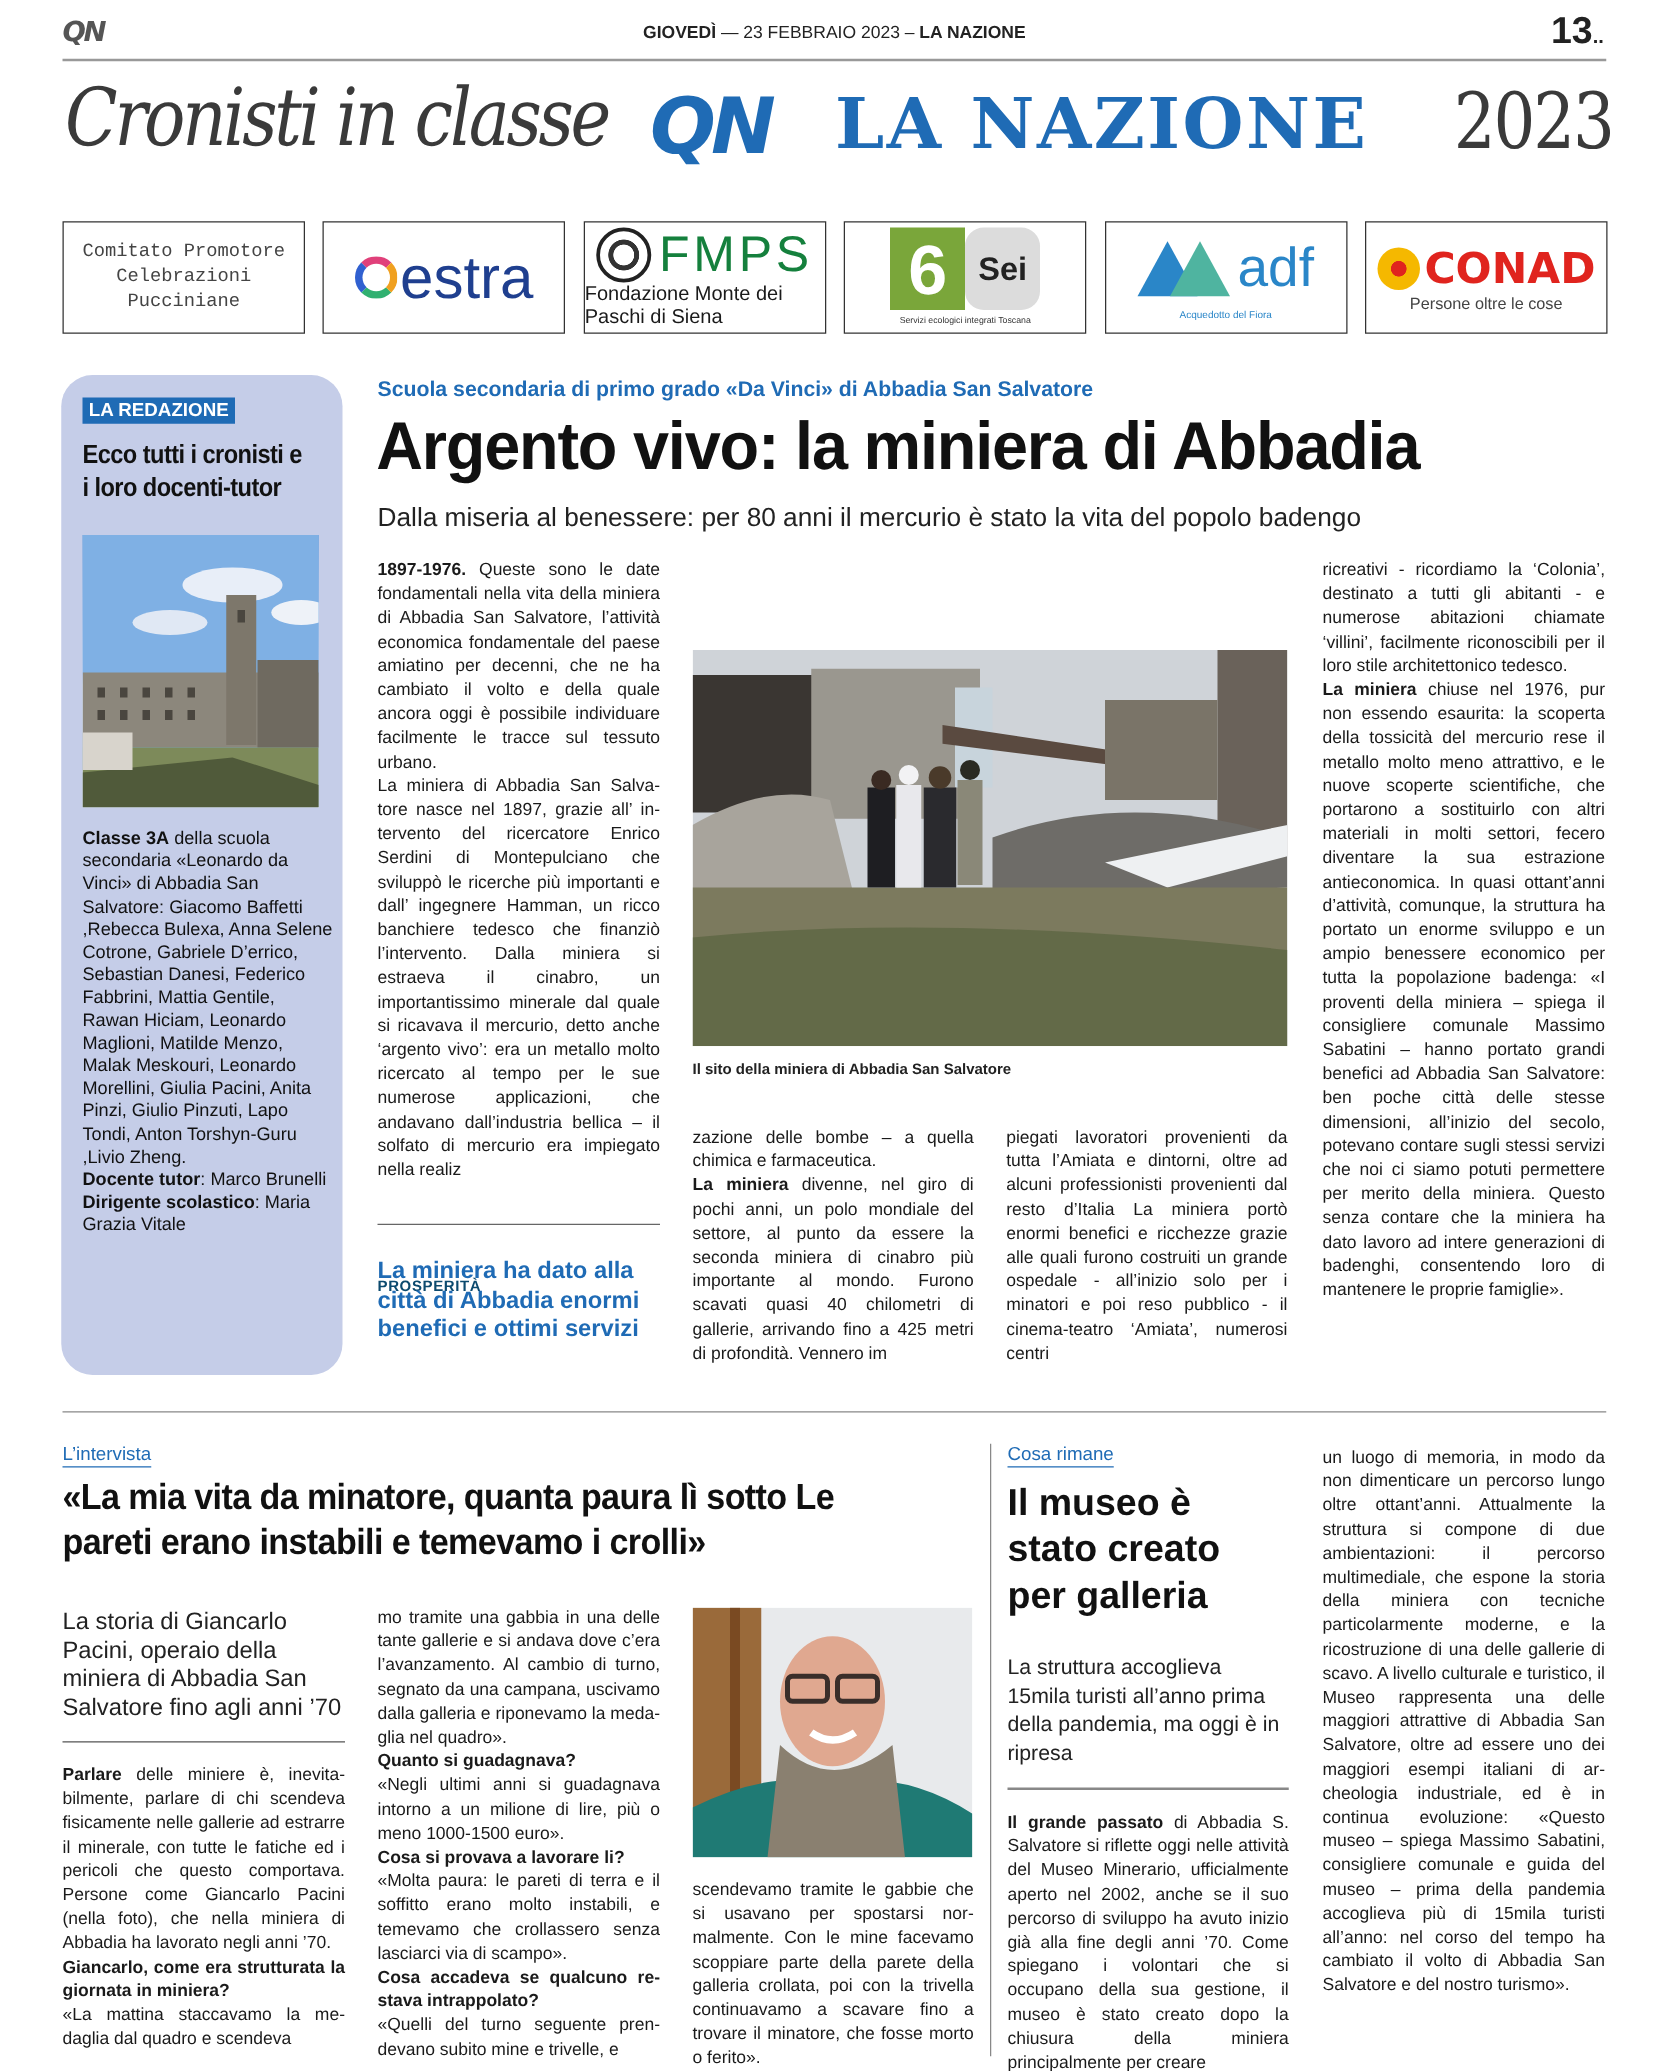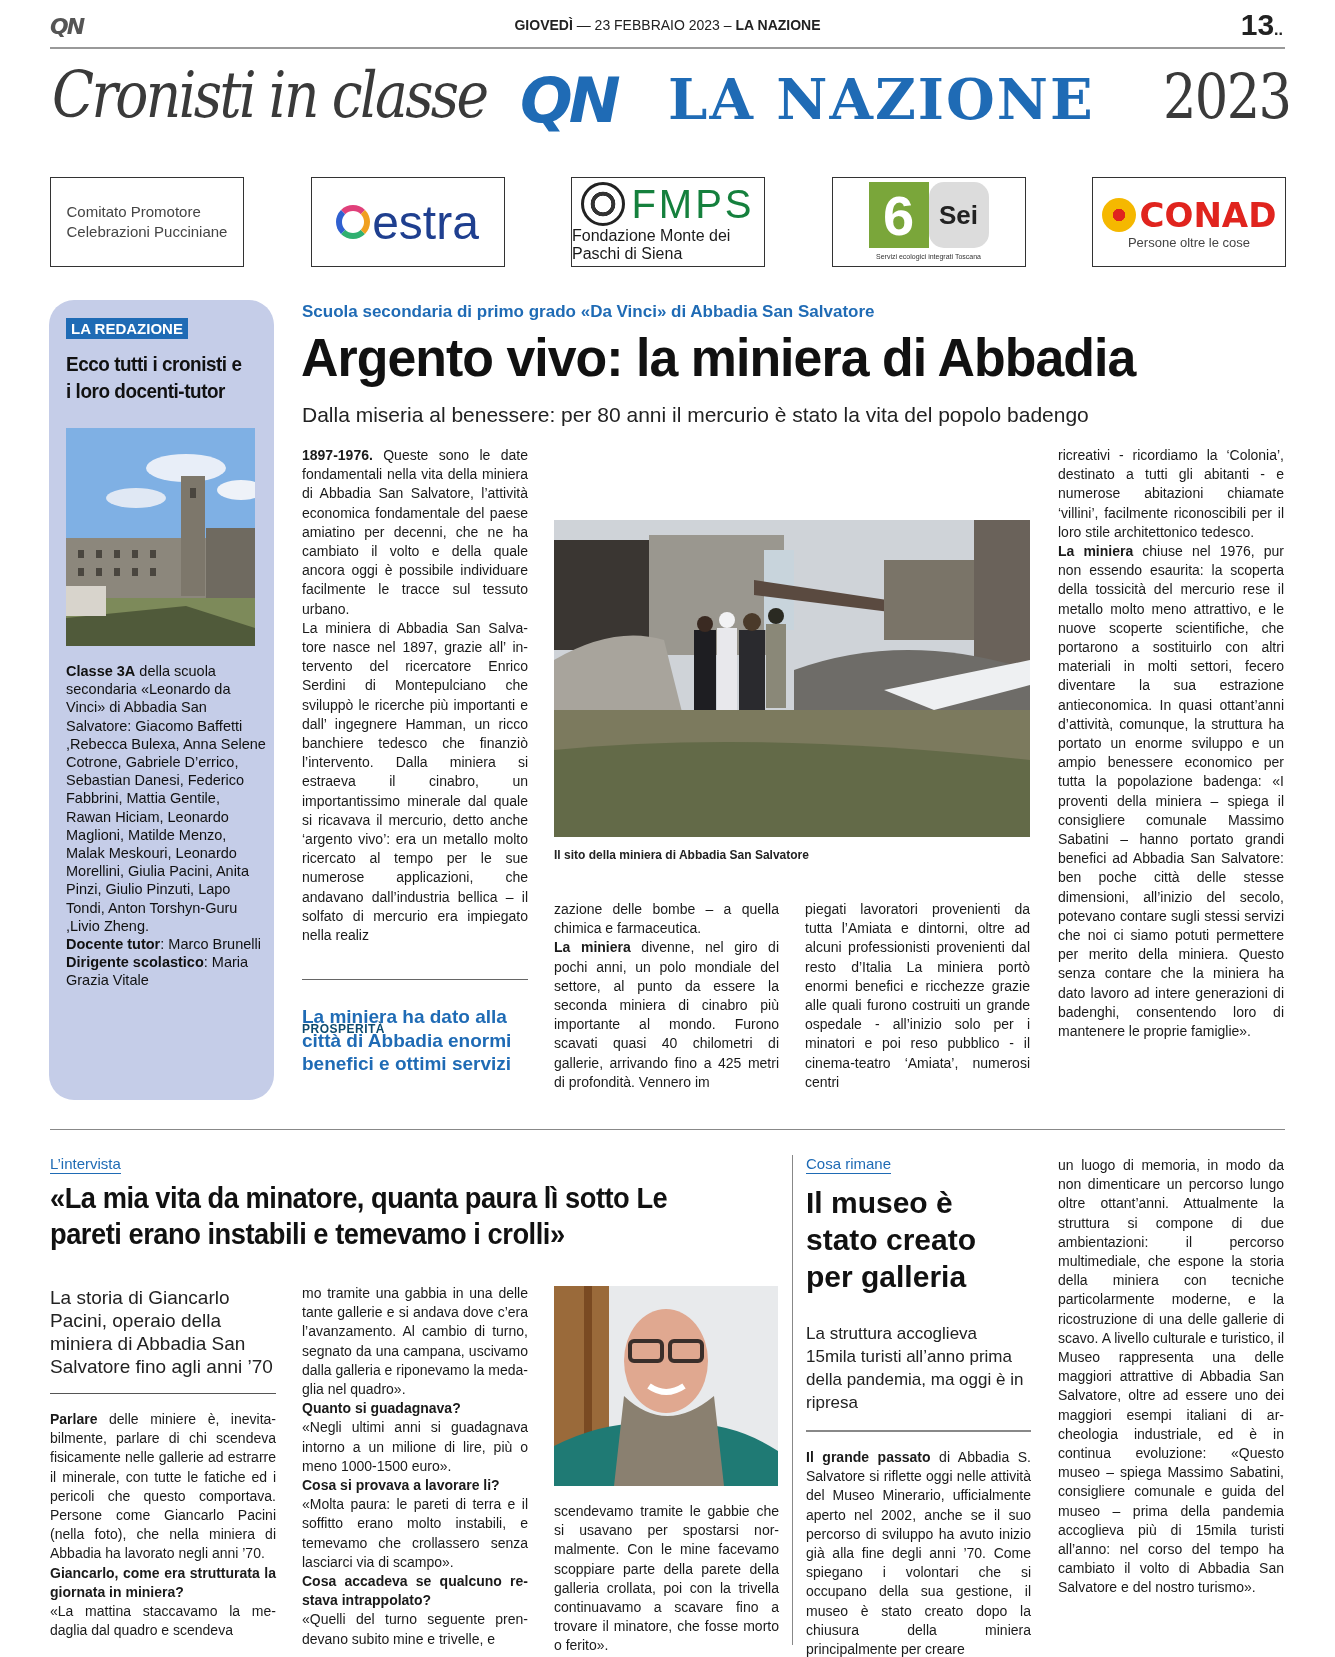--- a/index.html
+++ b/index.html
@@ -18,21 +18,21 @@
 
   
   .mast-left { left: 52px; top: 58px; font-family: "DejaVu Serif", serif; font-size: 64px; color: #3a3a3a; font-style: italic; letter-spacing: -3px; transform: scaleX(0.86); transform-origin: left; }
   .mast-qn { left: 520px; top: 64px; font-family: "DejaVu Sans", sans-serif; font-weight: bold; font-size: 62px; color: #1f6bb5; letter-spacing: -4px; font-style: italic; }
   .mast-nazione { left: 668px; top: 66px; font-family: "DejaVu Serif", serif; font-weight: bold; font-size: 56px; color: #1f6bb5; letter-spacing: 2px; }
   .mast-year { left: 1163px; top: 60px; font-family: "DejaVu Serif", serif; font-size: 62px; color: #3a3a3a; letter-spacing: -2px; transform: scaleX(0.85); transform-origin: left; }
 
   
   .sponsors { left: 50px; top: 177px; width: 1236px; height: 90px; display: flex; justify-content: space-between; }
   .sponsor { width: 194px; height: 90px; border: 1px solid #333; display: flex; align-items: center; justify-content: center; flex-direction: column; position: relative; overflow: hidden; }
-  .sp-comitato { font-family: Liberation Sans, sans-serif; font-size: 15px; color: #444; text-align: left; line-height: 20px; }
+  .sp-comitato { font-family: Liberation Mono, monospace; font-size: 15px; color: #444; text-align: center; line-height: 20px; }
   .sp-estra { font-size: 48px; color: #1f3f8f; font-weight: normal; display: flex; align-items: center; gap: 2px; }
   .sp-estra .swirl { width: 34px; height: 34px; border-radius: 50%; border: 6px solid; border-color: #e0407a #f0a020 #30b070 #3060d0; }
   .sp-fmps { display: flex; align-items: center; gap: 6px; }
   .sp-fmps .seal { width: 44px; height: 44px; border-radius: 50%; border: 3px solid #222; background: radial-gradient(circle, #fff 30%, #333 32%, #333 45%, #fff 47%); }
   .sp-fmps .name { font-size: 40px; letter-spacing: 3px; color: #15803d; }
   .sp-sei { flex-direction: row; }
   .sp-sei .g { width: 60px; height: 66px; background: #7aa63a; color: #fff; font-size: 56px; font-weight: bold; display: flex; align-items: center; justify-content: center; margin-top: -14px; }
   .sp-sei .s { width: 60px; height: 66px; background: #dcdcdc; font-size: 26px; font-weight: bold; color: #222; display: flex; align-items: center; justify-content: center; margin-top: -14px; border-radius: 15px; }
   .sp-sei .sub { position: absolute; bottom: 6px; font-size: 7px; color: #333; }
   .sp-adf { flex-direction: row; align-items: center; }
@@ -128,20 +128,26 @@
     <div class="sp-fmps">
         <span class="seal"></span>
         <span class="name">FMPS</span>
       </div>
     <div class="sub">Fondazione Monte dei Paschi di Siena</div>
   </div>
   <div class="sponsor sp-sei">
     <div class="g">6</div>
     <div class="s">Sei</div>
     <div class="sub">Servizi ecologici integrati Toscana</div>
+  </div>
+  <div class="sponsor sp-adf">
+    <span class="mtn"></span>
+      <span class="mtn mtn2"></span>
+    <span class="txt">adf</span>
+    <div class="sub">Acquedotto del Fiora</div>
   </div>
   <div class="sponsor sp-conad">
     <div class="row">
         <span class="flower"></span>
         <span class="name">CONAD</span>
       </div>
     <div class="sub">Persone oltre le cose</div>
   </div>
 </div>
 

